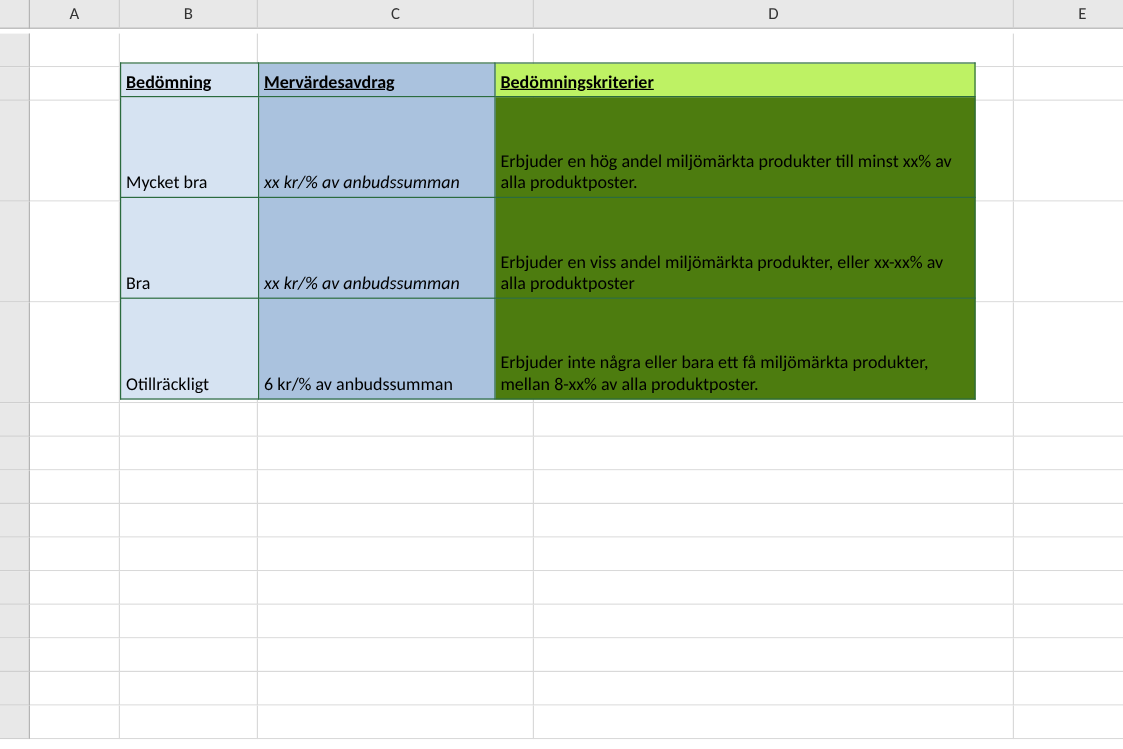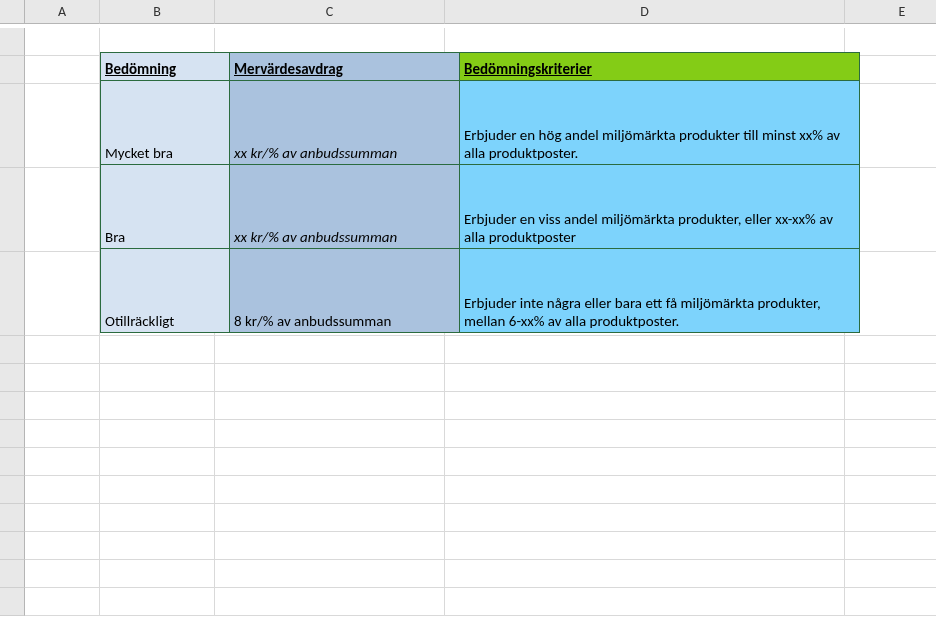--- a/index.html
+++ b/index.html
@@ -50,26 +50,26 @@
       padding: 2px 4px;
       vertical-align: bottom;
       color: #000;
       font-weight: normal;
       text-align: left;
     }
     .data-table th {
       font-weight: bold;
       text-decoration: underline;
     }
-    .col-b { width: 129px; background: #d6e3f2; margin-top: 20px; }
-    .col-c { width: 230px; background: #aac2de; }
-    .col-d { width: 400px; background: #7dd3fc; }
+    .col-b { width: 115px; background: #d6e3f2; margin-top: 20px; }
+    .col-c { width: 197px; background: #aac2de; }
+    .col-d { width: 400px; background: #4d7c0f; }
     .th-b { background: #d6e3f2; }
     .th-c { background: #aac2de; }
-    .th-d { background: #84cc16; }
+    .th-d { background: #bef264; }
     .tall { height: 84px; }
     .hrow { height: 28px; }
     .nowrap { white-space: nowrap; overflow: visible; font-style: italic; }
   </style>
 </head>
 <body>
 
 <div class="sheet">
 
   <div class="colhead" style="border-right:1px solid #b5b5b5;"></div>
@@ -187,18 +187,18 @@
       <td class="col-c nowrap">xx kr/% av anbudssumman</td>
       <td class="col-d">Erbjuder en hög andel miljömärkta produkter till minst xx% av alla produktposter.</td>
     </tr>
     <tr class="tall">
       <td class="col-b">Bra</td>
       <td class="col-c nowrap">xx kr/% av anbudssumman</td>
       <td class="col-d">Erbjuder en viss andel miljömärkta produkter, eller xx-xx% av alla produktposter</td>
     </tr>
     <tr class="tall">
       <td class="col-b">Otillräckligt</td>
-      <td class="col-c">8 kr/% av anbudssumman</td>
-      <td class="col-d">Erbjuder inte några eller bara ett få miljömärkta produkter, mellan 6-xx% av alla produktposter.</td>
+      <td class="col-c">6 kr/% av anbudssumman</td>
+      <td class="col-d">Erbjuder inte några eller bara ett få miljömärkta produkter, mellan 8-xx% av alla produktposter.</td>
     </tr>
   </tbody>
     </table>
 </div>
 
 </body></html>

